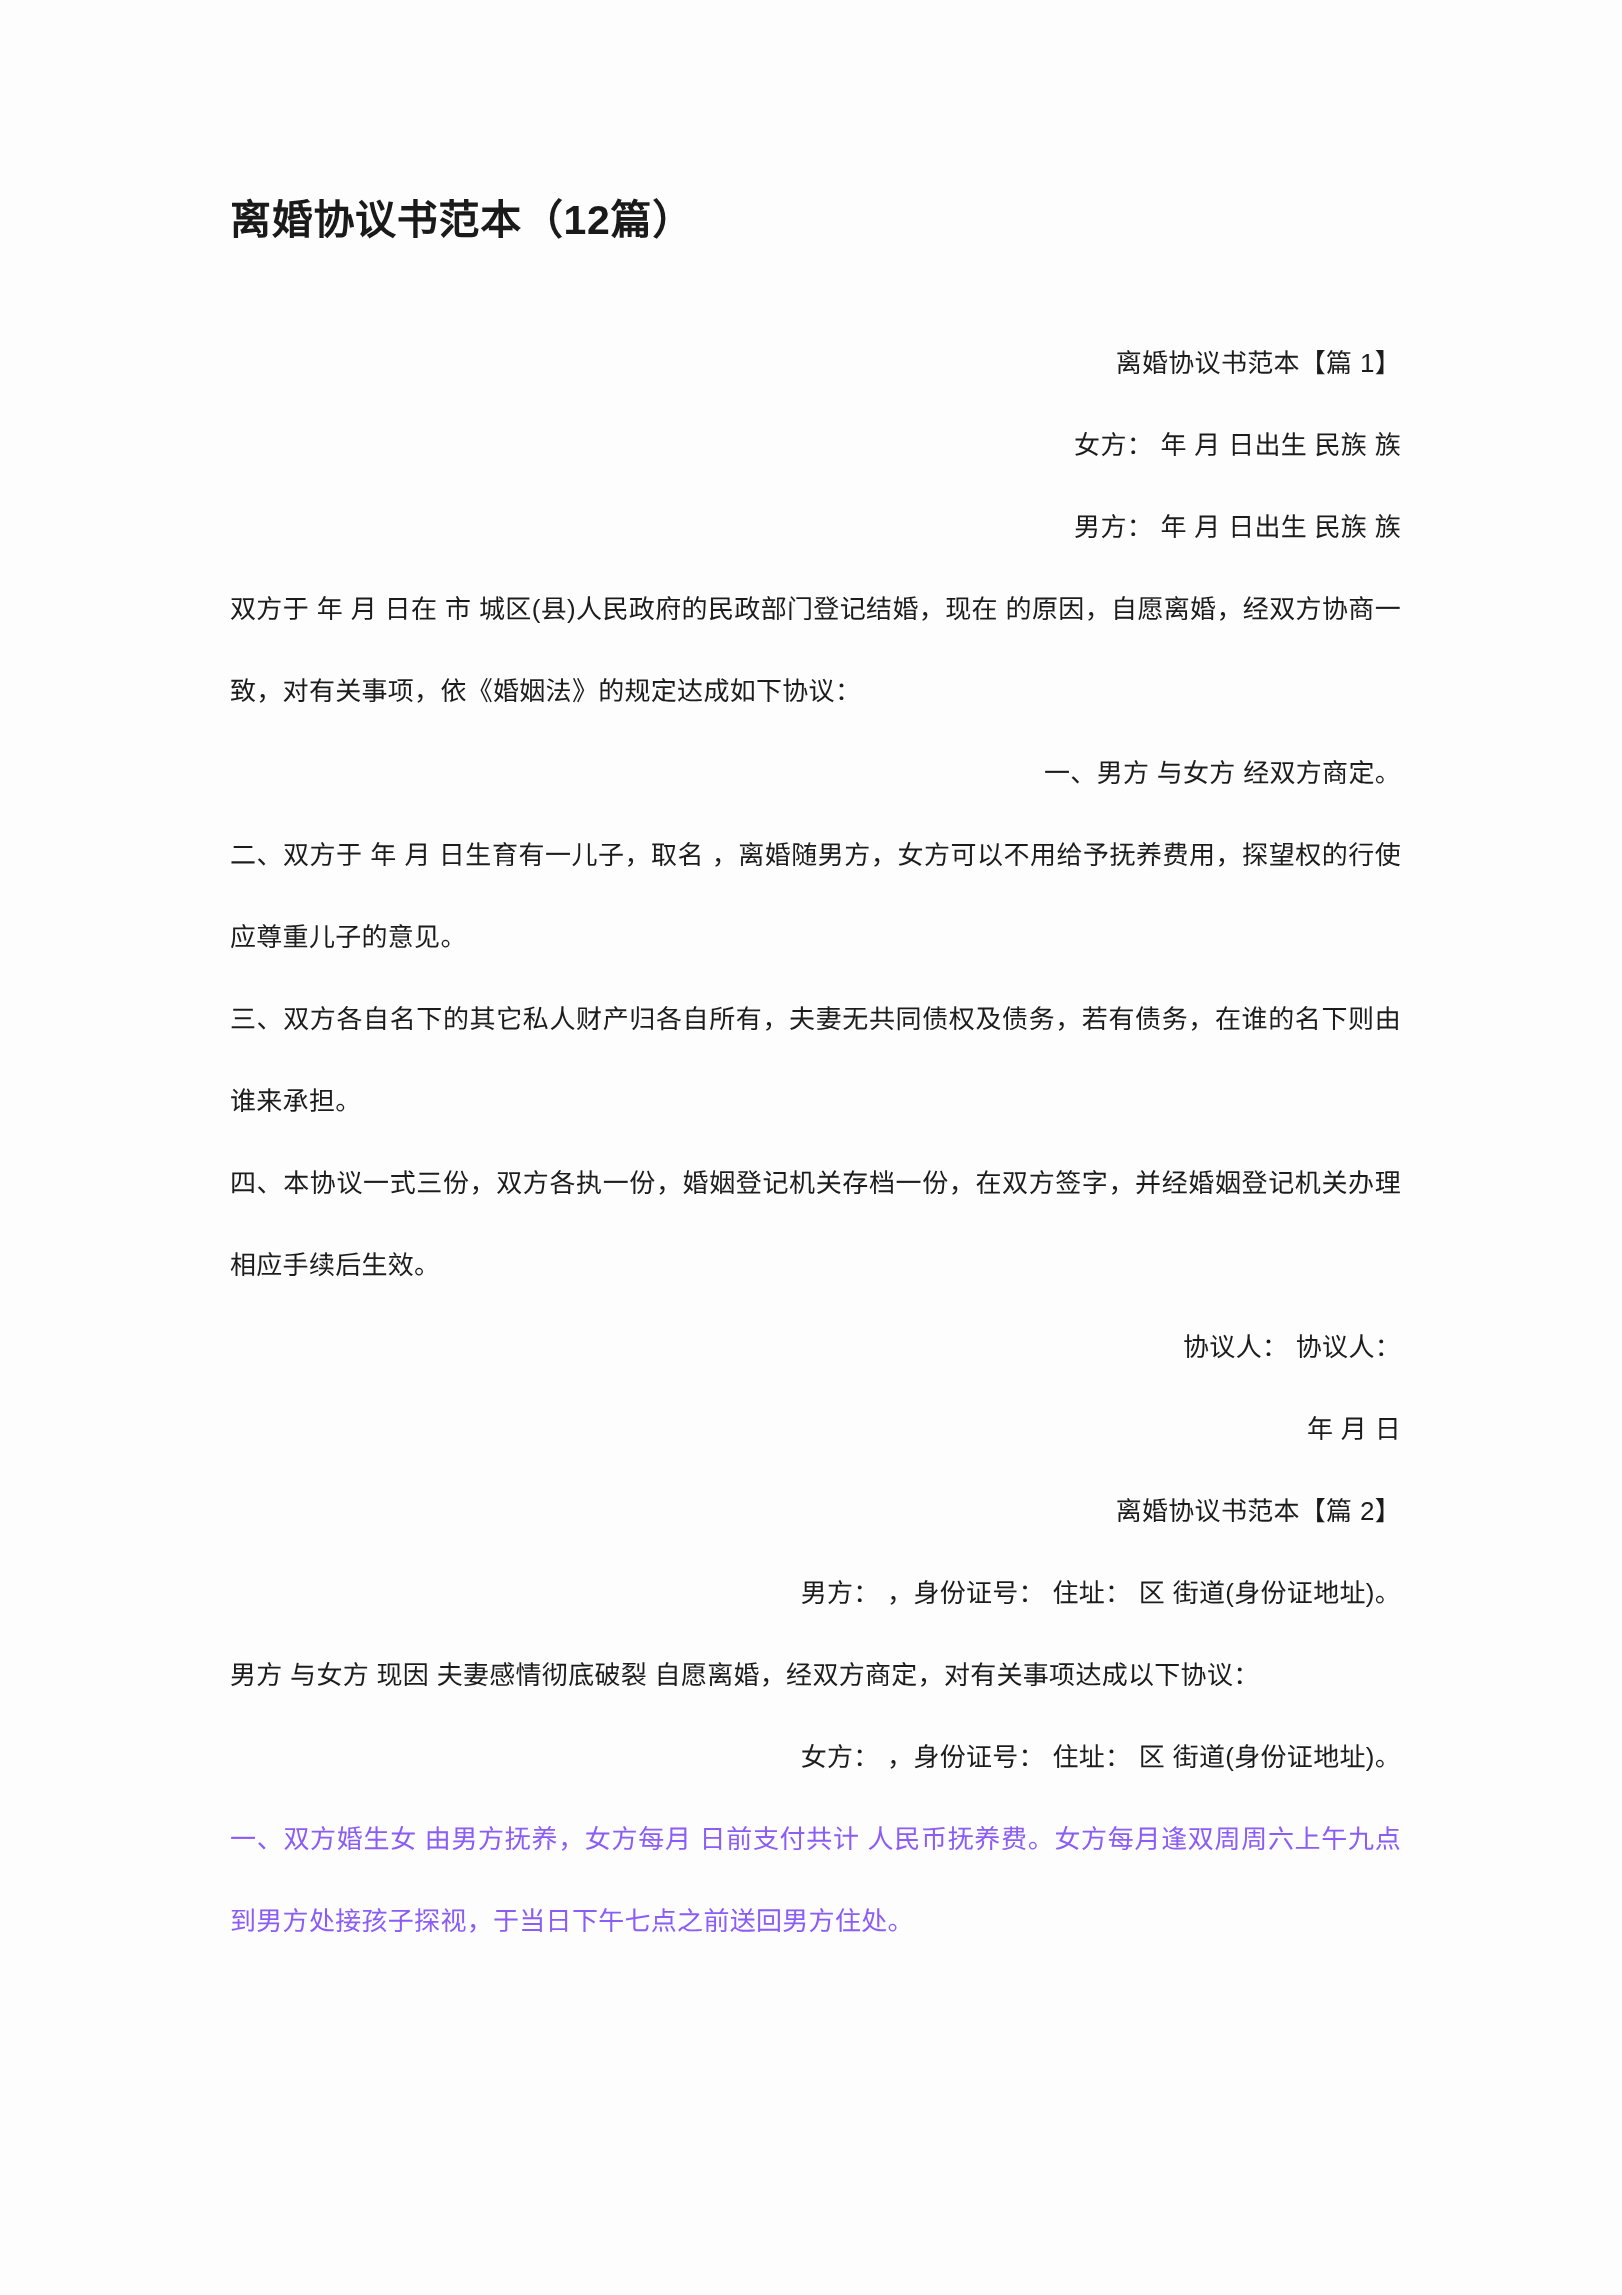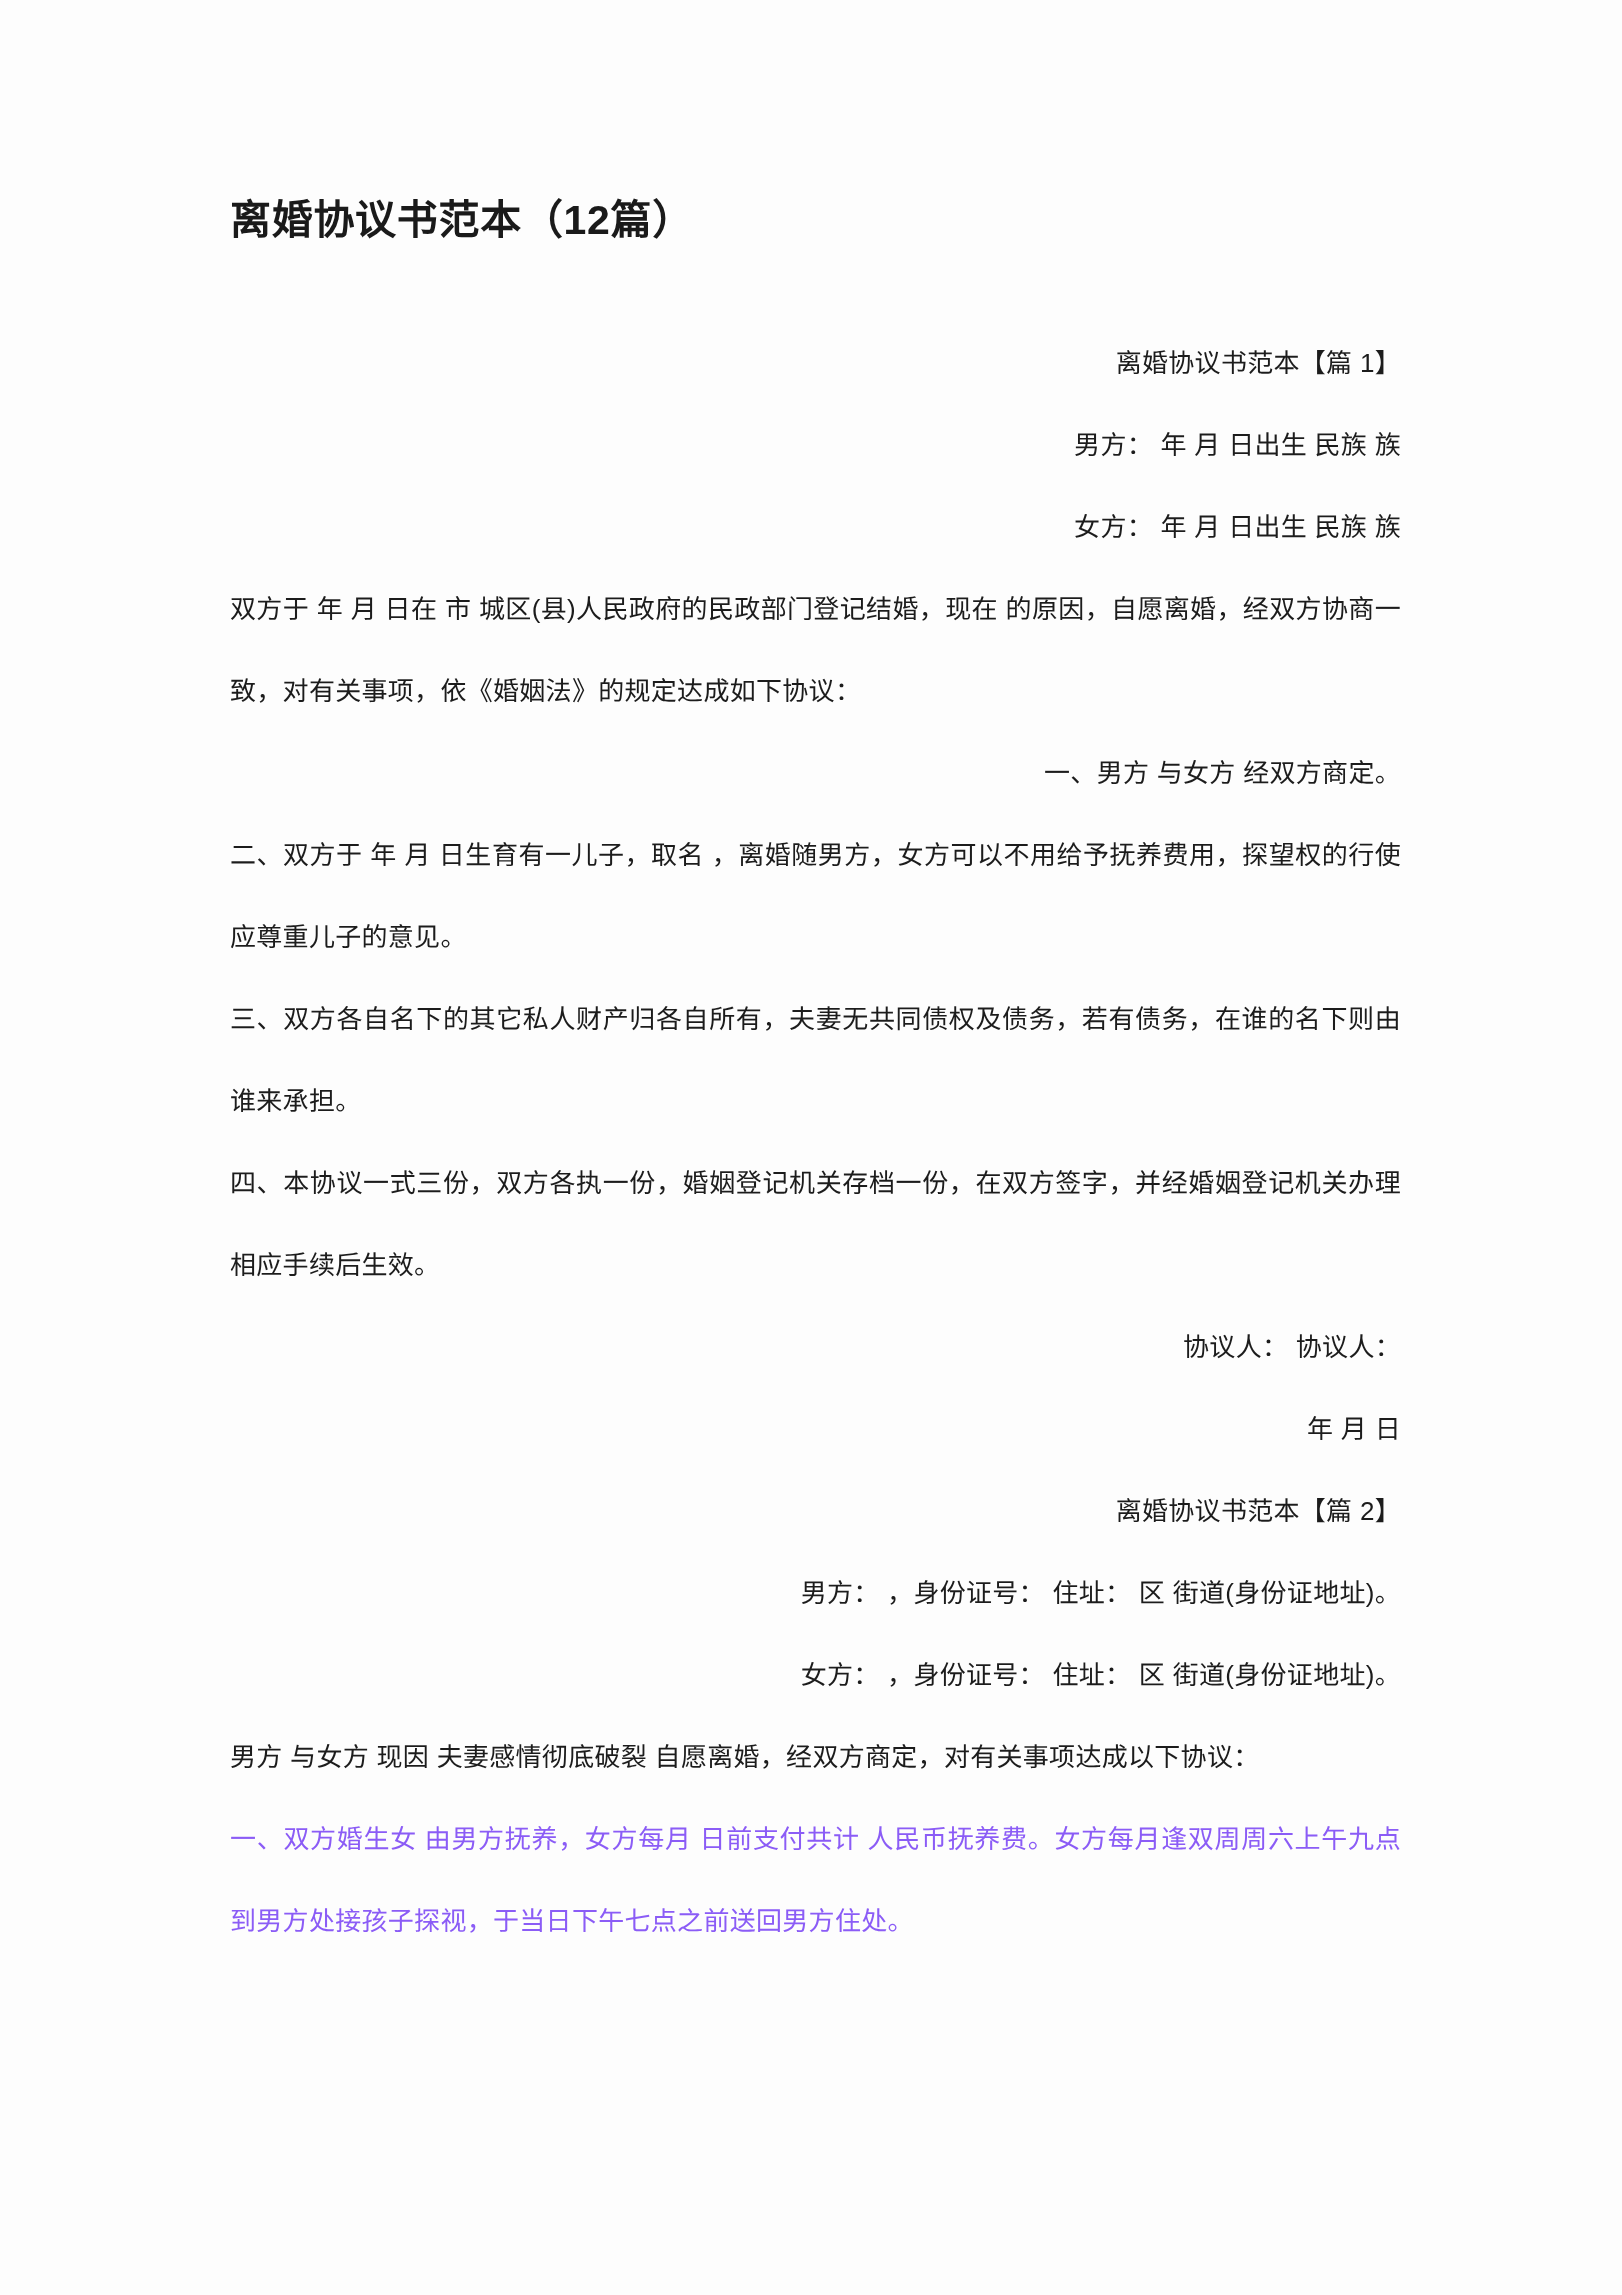--- a/index.html
+++ b/index.html
@@ -63,44 +63,44 @@
 
 <div class="page" style="background: rgb(253, 253, 253);">
   <div class="page-inner">
 
     <h1 class="doc-title">离婚协议书范本（12篇）</h1>
 
     <div class="body-block">
 
       <p class="para heading short" style="color: rgb(28, 28, 28);">离婚协议书范本【篇 1】</p>
 
+      <p class="para short" style="color: rgb(28, 28, 28);">女方： 年 月 日出生 民族 族</p>
+
       <p class="para short" style="color: rgb(28, 28, 28);">男方： 年 月 日出生 民族 族</p>
-
-      <p class="para short" style="color: rgb(28, 28, 28);">女方： 年 月 日出生 民族 族</p>
 
       <p class="para" style="color: rgb(28, 28, 28);">双方于 年 月 日在 市 城区(县)人民政府的民政部门登记结婚，现在 的原因，自愿离婚，经双方协商一致，对有关事项，依《婚姻法》的规定达成如下协议：</p>
 
       <p class="para short" style="color: rgb(28, 28, 28);">一、男方 与女方 经双方商定。</p>
 
       <p class="para" style="color: rgb(28, 28, 28);">二、双方于 年 月 日生育有一儿子，取名 ，离婚随男方，女方可以不用给予抚养费用，探望权的行使应尊重儿子的意见。</p>
 
       <p class="para" style="color: rgb(28, 28, 28);">三、双方各自名下的其它私人财产归各自所有，夫妻无共同债权及债务，若有债务，在谁的名下则由谁来承担。</p>
 
       <p class="para" style="color: rgb(28, 28, 28);">四、本协议一式三份，双方各执一份，婚姻登记机关存档一份，在双方签字，并经婚姻登记机关办理相应手续后生效。</p>
 
       <p class="para short" style="color: rgb(28, 28, 28);">协议人： 协议人：</p>
 
       <p class="para short" style="color: rgb(28, 28, 28);">年 月 日</p>
 
       <p class="para heading short" style="color: rgb(28, 28, 28);">离婚协议书范本【篇 2】</p>
 
       <p class="para short" style="color: rgb(28, 28, 28);">男方： ，身份证号： 住址： 区 街道(身份证地址)。</p>
 
+      <p class="para" style="color: rgb(28, 28, 28);">男方 与女方 现因 夫妻感情彻底破裂 自愿离婚，经双方商定，对有关事项达成以下协议：</p>
+
       <p class="para short" style="color: rgb(28, 28, 28);">女方： ，身份证号： 住址： 区 街道(身份证地址)。</p>
-
-      <p class="para" style="color: rgb(28, 28, 28);">男方 与女方 现因 夫妻感情彻底破裂 自愿离婚，经双方商定，对有关事项达成以下协议：</p>
 
       <p class="para" style="color: #8b5cf6;">一、双方婚生女 由男方抚养，女方每月 日前支付共计 人民币抚养费。女方每月逢双周周六上午九点到男方处接孩子探视，于当日下午七点之前送回男方住处。</p>
 
     </div>
   </div>
 </div>
 
 
 </body></html>

